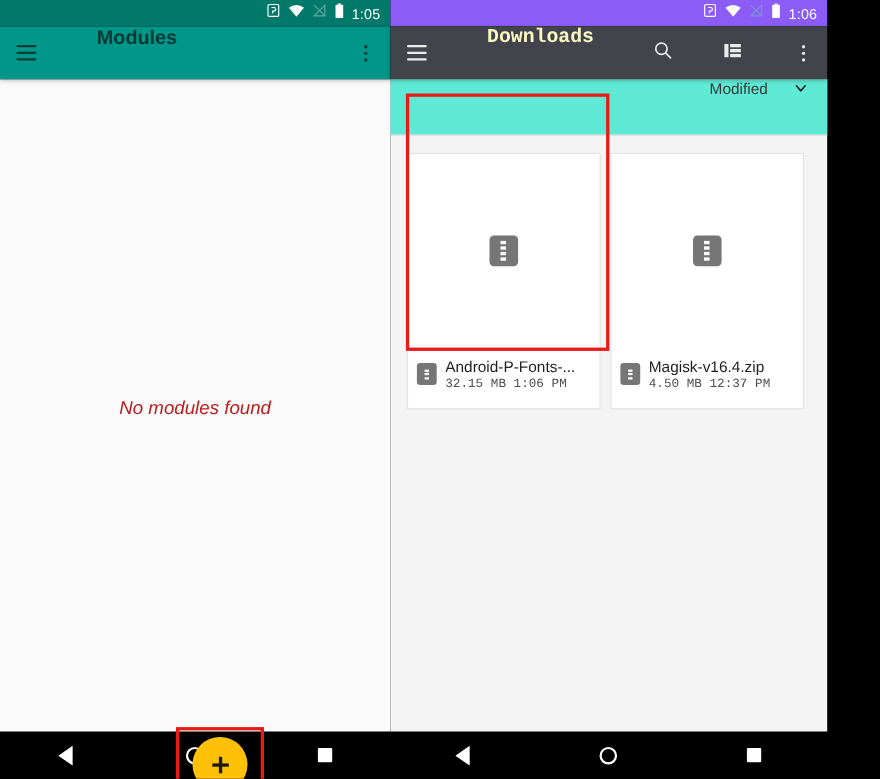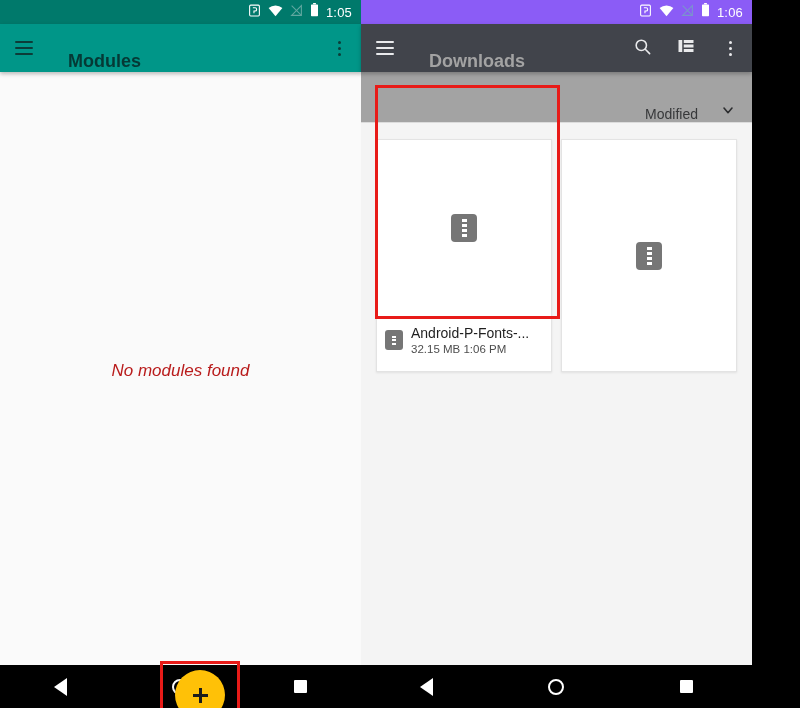--- a/index.html
+++ b/index.html
@@ -19,33 +19,33 @@
     padding-right: 9px; gap: 7px;
   }
   .sb-teal { background: #00796b; }
   .sb-blue { background: #8b5cf6; }
   .sb-time { color: #fff; font-size: 13px; letter-spacing: .2px; }
   .sb-ic { display: block; }
 
   
   .appbar {
     flex: 0 0 48px; height: 48px;
-    display: flex; align-items: flex-end;
-    position: relative; z-index: 5;
+    display: flex; align-items: flex-start;
+    position: relative; z-index: 5; gap: 20px;
   }
   .ab-teal { background: #009688; box-shadow: 0 2px 4px rgba(0,0,0,.26); }
   .ab-dark { background: #41444b; box-shadow: 0 2px 4px rgba(0,0,0,.26); }
   .hamburger { width: 48px; height: 48px; display: flex; flex-direction: column;
     align-items: center; justify-content: center; gap: 4px; cursor: pointer; }
   .hamburger span { display: block; width: 18px; height: 2px; border-radius: 1px; }
   .ab-teal .hamburger span { background: #0c3c38; }
   .ab-dark .hamburger span { background: #e9eaec; }
   .ab-title { font-size: 18px; font-weight: bold; }
   .ab-teal .ab-title { color: #053935; margin-left: 20px; }
-  .ab-dark .ab-title { color: #a3a3a3; margin-left: 20px; }
+  .ab-dark .ab-title { color: #fef9c3; margin-left: 20px; font-family: Liberation Mono, monospace; }
   .ab-spacer { flex: 1 1 auto; }
   .ab-btn { width: 44px; height: 48px; display: flex; align-items: center; justify-content: center; cursor: pointer; }
   .kebab { display: flex; flex-direction: column; gap: 3px; align-items: center; }
   .kebab i { width: 3px; height: 3px; border-radius: 50%; display: block; }
   .ab-teal .kebab i { background: #0c3c38; }
   .ab-dark .kebab i { background: #e9eaec; }
 
   
   .content-left { flex: 1 1 auto; background: #fafafa; position: relative; }
   .empty-msg {
@@ -68,38 +68,38 @@
   .fab-plus::after { top: 6px; left: 0; height: 3px; width: 15px; }
 
   .annot {
     position: absolute; border: 3px solid #e81b18; pointer-events: none; z-index: 20;
   }
   .annot-fab { left: 160px; top: 589px; width: 80px; height: 70px; }
 
   
   .content-right { flex: 1 1 auto; background: #f4f4f4; position: relative; }
   .sortbar {
-    height: 51px; display: flex; align-items: flex-end; justify-content: flex-end;
+    height: 51px; display: flex; align-items: flex-start; justify-content: flex-end;
     padding-right: 16px; gap: 22px; border-bottom: 1px solid #dcdcdc;
-    background: #a3a3a3;
+    background: #5eead4;
   }
   .sort-label { font-size: 14px; color: #37383a; }
   .card-grid { display: flex; gap: 9px; padding: 16px 15px 0 15px; }
   .card {
     width: 176px; height: 233px; background: #fff;
     border: 1px solid #e3e3e3;
     display: flex; flex-direction: column;
     box-shadow: 0 1px 2px rgba(0,0,0,.08);
     cursor: pointer; position: relative;
   }
   .card-thumb { flex: 1 1 auto; display: flex; align-items: center; justify-content: center; }
   .card-foot { flex: 0 0 56px; display: flex; align-items: center; padding: 0 8px 6px 8px; gap: 8px; }
   .card-meta { min-width: 0; display: flex; flex-direction: column; gap: 2px; }
   .card-name { font-size: 14px; color: #1f1f1f; white-space: nowrap; overflow: hidden; }
-  .card-sub { font-size: 11.5px; color: #4d4d4d; white-space: nowrap; }
+  .card-sub { font-size: 11.5px; color: #4d4d4d; white-space: nowrap; font-family: Liberation Mono, monospace; }
 
   
   .zip { background: #767676; border-radius: 4px; display: flex;
          align-items: center; justify-content: center; flex-direction: column; gap: 2px; flex: none; }
   .zip.big { width: 26px; height: 28px; }
   .zip.small { width: 18px; height: 20px; border-radius: 3px; gap: 1.5px; }
   .zip i { display: block; background: #fff; }
   .zip.big i { width: 5px; height: 3px; }
   .zip.small i { width: 4px; height: 2px; }
 
@@ -286,20 +286,31 @@
 
         <div class="card">
           <div class="card-thumb">
             <span class="zip big">
                 <i></i>
                 <i></i>
                 <i></i>
                 <i></i>
               </span>
           </div>
+          <div class="card-foot">
+            <span class="zip small">
+                <i></i>
+                <i></i>
+                <i></i>
+              </span>
+            <span class="card-meta">
+              <span class="card-name">Magisk-v16.4.zip</span>
+              <span class="card-sub">4.50 MB 12:37 PM</span>
+            </span>
+          </div>
         </div>
 
       </div>
 
       <div class="annot" style="left:14px; top:13px; width:185px; height:234px;"></div>
     </div>
 
     <div class="navbar">
       <div class="nav-btn">
           <span class="nav-back"></span>

